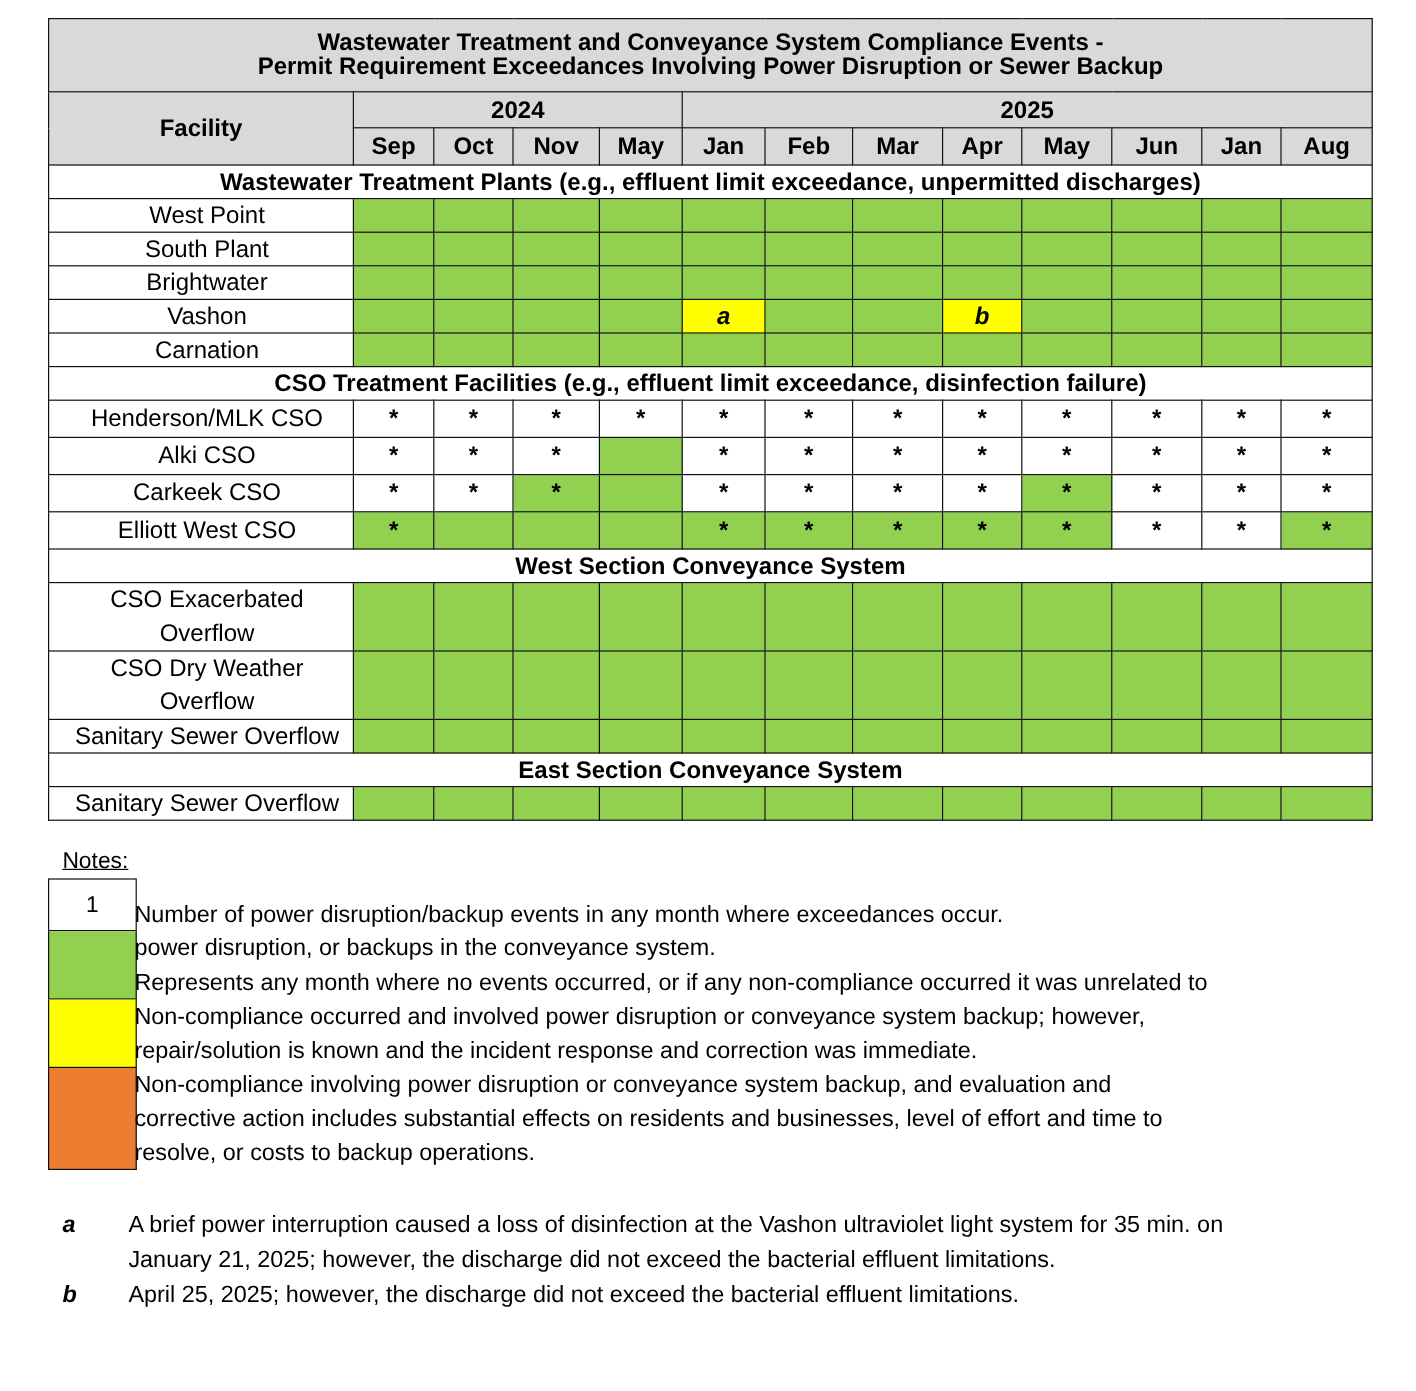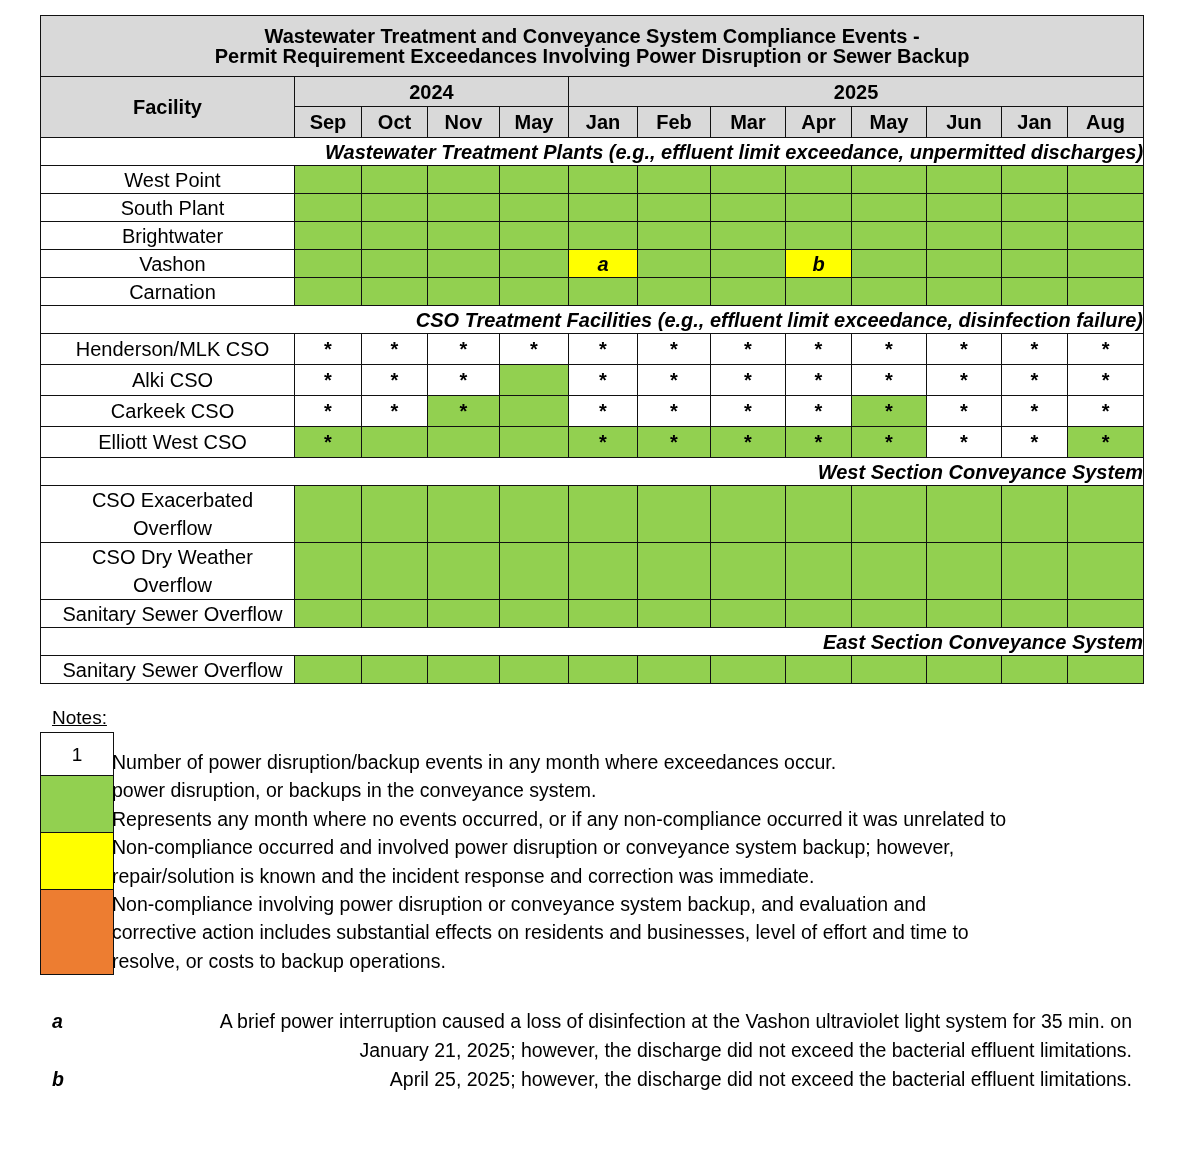--- a/index.html
+++ b/index.html
@@ -4,21 +4,21 @@
 <style>
   html, body { margin: 0; padding: 0; background: #ffffff; }
   body { width: 1180px; height: 1159px; position: relative; font-family: "Liberation Sans", "DejaVu Sans", sans-serif; color: #000; overflow: hidden; }
   #wrap { position: absolute; left: 40px; top: 15px; width: 1103px; }
   table.grid { border-collapse: collapse; width: 1103px; table-layout: fixed; }
   table.grid td, table.grid th { border: 1.5px solid #111; padding: 0; font-size: 20px; line-height: 1; }
   .hdr { background: #d9d9d9; font-weight: bold; text-align: center; }
   .title-cell { height: 60px; font-size: 21px; line-height: 31px; }
   .year-cell { height: 29px; font-size: 21px; }
   .month-cell { height: 30px; font-size: 21px; }
-  .section td { background: #fff; font-weight: bold; font-style: italic; font-size: 19.5px; height: 27px; padding-left: 10px; text-align: right; }
+  .section td { background: #fff; font-weight: bold; font-size: 19.5px; height: 27px; padding-left: 10px; text-align: center; }
   .fac { background: #fff; font-size: 20px; padding-left: 10px !important; text-align: center; white-space: nowrap; }
   .fac.two { white-space: normal; line-height: 28px; }
   .row-std td { height: 27px; }
   .row-cso td { height: 30px; }
   .row-tall td { height: 55px; }
   .c-green { background: #92d050; }
   .c-yellow { background: #ffff00; }
   .c-white { background: #ffffff; }
   .c-orange { background: #ed7d31; }
   .cell { text-align: center; font-weight: bold; font-size: 19px; }
@@ -28,21 +28,21 @@
   .legend .sw { border: 1.5px solid #111; border-top-width: 0; box-sizing: border-box; }
   .legend .sw:first-child { border-top-width: 1.5px; }
   .sw1 { height: 44px; text-align: center; font-size: 19px; line-height: 44px; background: #fff; }
   .sw2 { height: 57px; }
   .sw3 { height: 57px; }
   .sw4 { height: 85px; }
   .legend-text { position: absolute; left: 112px; top: 748px; width: 1000px; font-size: 19.5px; line-height: 28.4px; }
   .legend-text p { margin: 0; }
   .fn { position: absolute; left: 52px; width: 1080px; font-size: 19.5px; line-height: 29px; }
   .fn .k { position: absolute; left: 0; font-weight: bold; font-style: italic; }
-  .fn .t { margin-left: 55px; text-align: right; }
+  .fn .t { margin-left: 55px; }
 </style>
 </head>
 <body>
 
 <div id="wrap">
   <table class="grid">
     <colgroup>
       <col style="width:254px">
         <col style="width:67px">
         <col style="width:66px">

